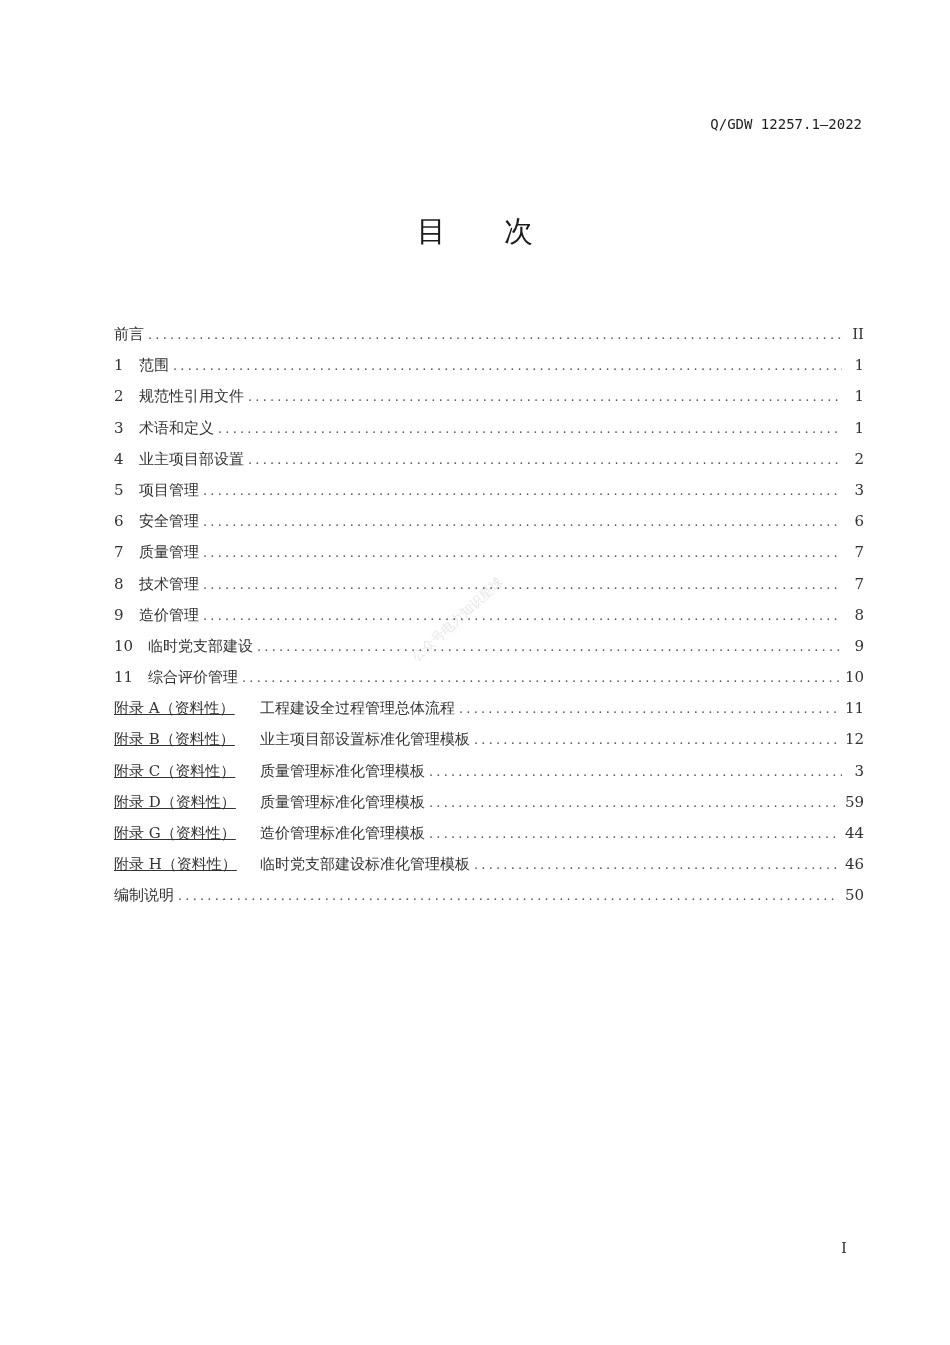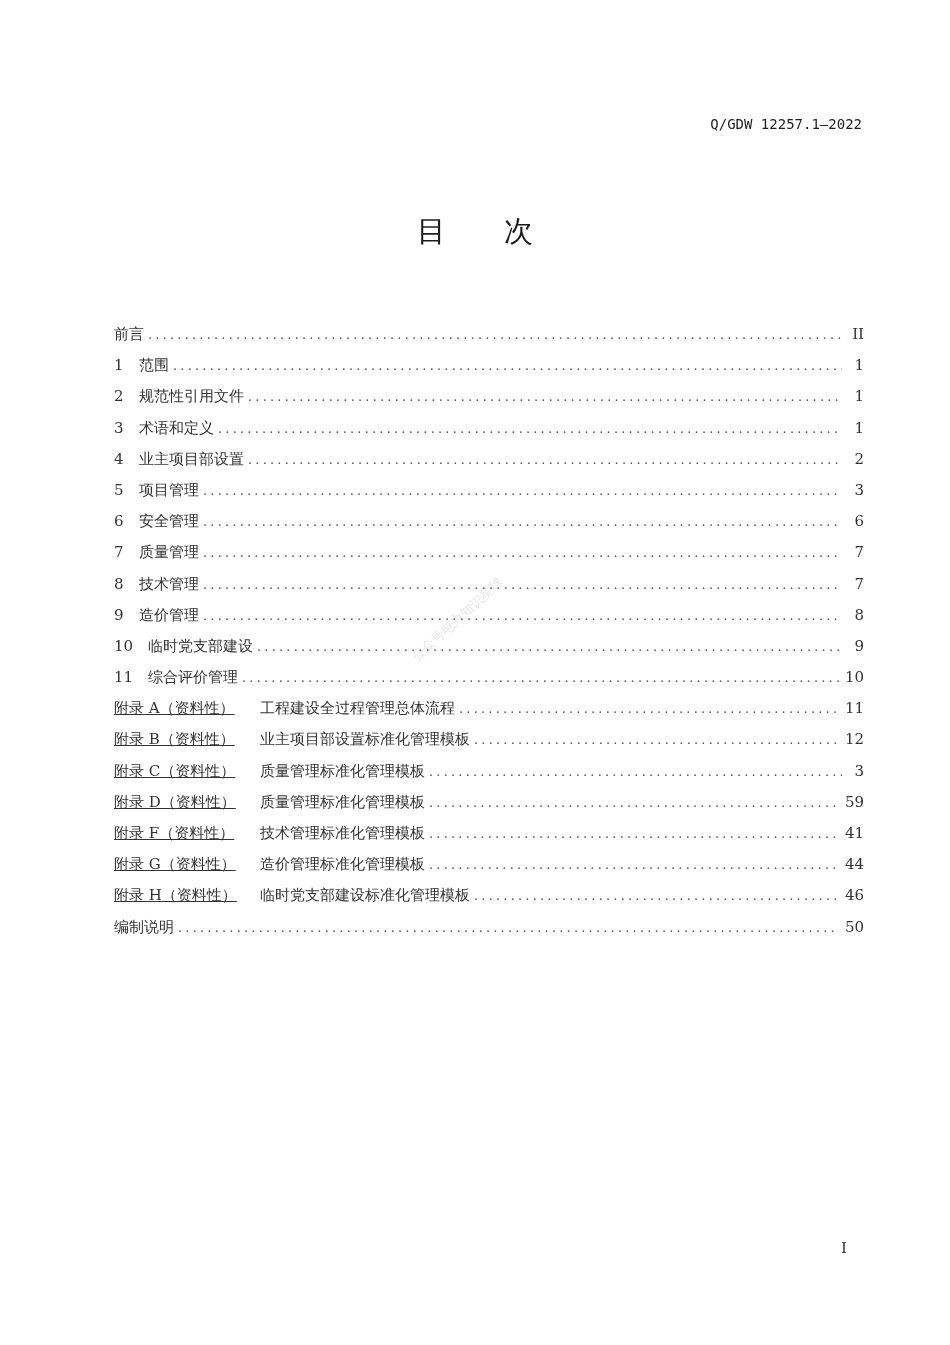--- a/index.html
+++ b/index.html
@@ -197,26 +197,20 @@
     <span class="toc-leader"></span>
     <span class="toc-page">3</span>
   </div>
   <div class="toc-row">
     <span class="toc-appx">附录 D（资料性）</span>
     <span>质量管理标准化管理模板</span>
     <span class="toc-leader"></span>
     <span class="toc-page">59</span>
   </div>
   <div class="toc-row">
-    <span class="toc-appx">附录 F（资料性）</span>
-    <span>技术管理标准化管理模板</span>
-    <span class="toc-leader"></span>
-    <span class="toc-page">41</span>
-  </div>
-  <div class="toc-row">
     <span class="toc-appx">附录 G（资料性）</span>
     <span>造价管理标准化管理模板</span>
     <span class="toc-leader"></span>
     <span class="toc-page">44</span>
   </div>
   <div class="toc-row">
     <span class="toc-appx">附录 H（资料性）</span>
     <span>临时党支部建设标准化管理模板</span>
     <span class="toc-leader"></span>
     <span class="toc-page">46</span>

